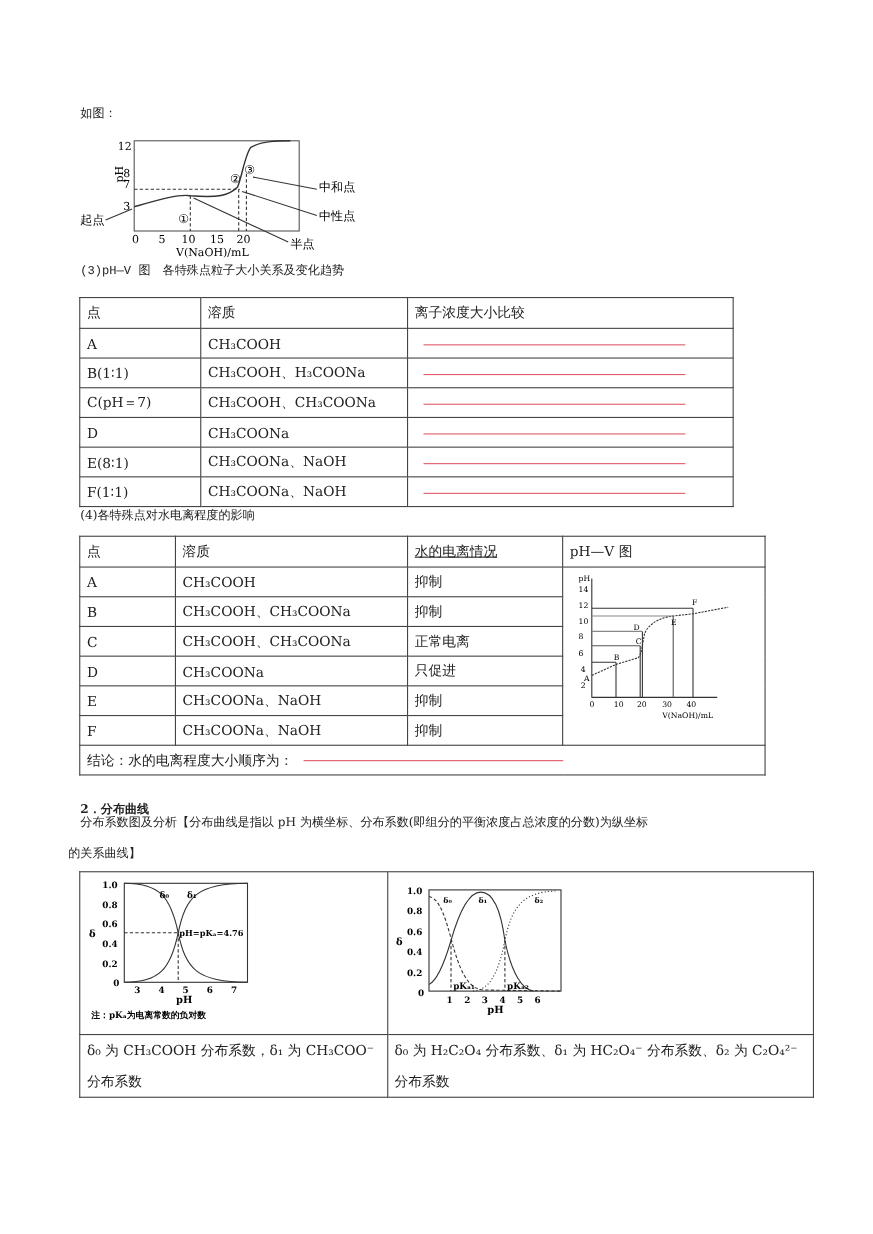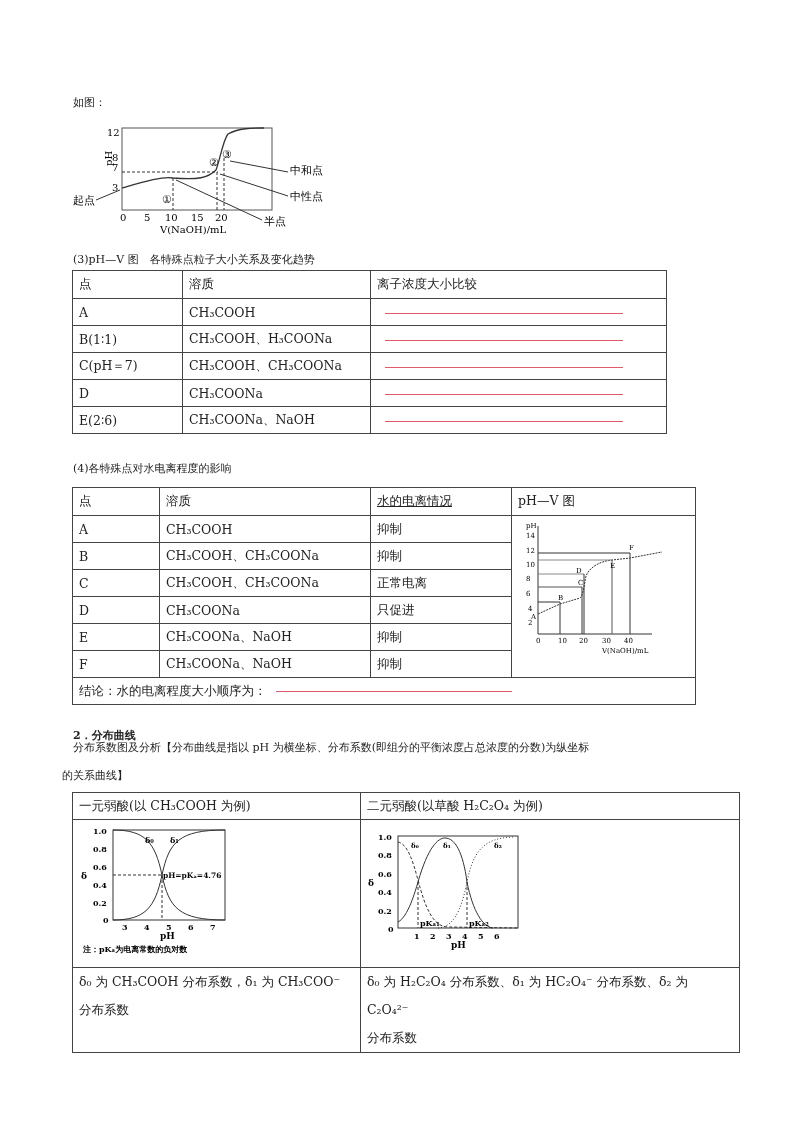--- a/index.html
+++ b/index.html
@@ -41,21 +41,21 @@
   <text x="5" y="84" font-size="11">起点</text>
   <line x1="28" y1="80" x2="52" y2="70" stroke="#333"></line>
   <text x="222" y="54" font-size="11">中和点</text>
   <line x1="220" y1="52" x2="162" y2="41" stroke="#333"></line>
   <text x="222" y="80" font-size="11">中性点</text>
   <line x1="220" y1="76" x2="152" y2="54" stroke="#333"></line>
   <text x="196" y="105" font-size="11">半点</text>
   <line x1="194" y1="100" x2="108" y2="60" stroke="#333"></line>
 </svg>
 
-<div class="abs p" style="left:73px;top:250px;">(3)pH—V 图　各特殊点粒子大小关系及变化趋势</div>
+<div class="abs p" style="left:73px;top:237px;font-family:Liberation Mono, monospace;">(3)pH—V 图　各特殊点粒子大小关系及变化趋势</div>
 <table class="t" style="left:72px;top:270px;width:595px;">
   <tbody>
       <tr style="height:28px;">
     <td style="width:97px;">点</td>
     <td style="width:175px;">溶质</td>
     <td>离子浓度大小比较</td>
   </tr>
   <tr>
         <td>A</td>
         <td>CH₃COOH</td>
@@ -70,21 +70,26 @@
         <td>C(pH＝7)</td>
         <td>CH₃COOH、CH₃COONa</td>
         <td><span class="red-line" style="width:238px;margin-left:8px;"></span></td>
       </tr>
   <tr>
         <td>D</td>
         <td>CH₃COONa</td>
         <td><span class="red-line" style="width:238px;margin-left:8px;"></span></td>
       </tr>
   <tr>
-        <td>E(2∶6)</td>
+        <td>E(8∶1)</td>
+        <td>CH₃COONa、NaOH</td>
+        <td><span class="red-line" style="width:238px;margin-left:8px;"></span></td>
+      </tr>
+  <tr>
+        <td>F(1∶1)</td>
         <td>CH₃COONa、NaOH</td>
         <td><span class="red-line" style="width:238px;margin-left:8px;"></span></td>
       </tr>
 </tbody>
   </table>
 
 <div class="abs p" style="left:73px;top:459px;">(4)各特殊点对水电离程度的影响</div>
 <table class="t" style="left:72px;top:487px;width:624px;">
   <tbody>
       <tr style="height:28px;">
@@ -168,24 +173,20 @@
   </tr>
 </tbody>
   </table>
 
 <div class="abs p bold" style="left:73px;top:726px;">2．分布曲线</div>
 <div class="abs p" style="left:73px;top:738px;width:700px;">分布系数图及分析【分布曲线是指以 pH 为横坐标、分布系数(即组分的平衡浓度占总浓度的分数)为纵坐标</div>
 <div class="abs p" style="left:62px;top:766px;">的关系曲线】</div>
 
 <table class="t" style="left:72px;top:792px;width:668px;">
   <tbody>
-      <tr style="height:27px;">
-    <td style="width:275px;">一元弱酸(以 CH₃COOH 为例)</td>
-    <td>二元弱酸(以草酸 H₂C₂O₄ 为例)</td>
-  </tr>
   <tr style="height:145px;font-weight:bold;">
     <td style="vertical-align:top;padding:2px;">
       <svg width="180" height="140">
         <rect x="38" y="8" width="112" height="90" fill="none" stroke="#333"></rect>
         <text x="18" y="12" font-size="8">1.0</text>
         <text x="18" y="30" font-size="8">0.8</text>
         <text x="18" y="48" font-size="8">0.6</text>
         <text x="18" y="66" font-size="8">0.4</text>
         <text x="18" y="84" font-size="8">0.2</text>
         <text x="28" y="101" font-size="8">0</text>

